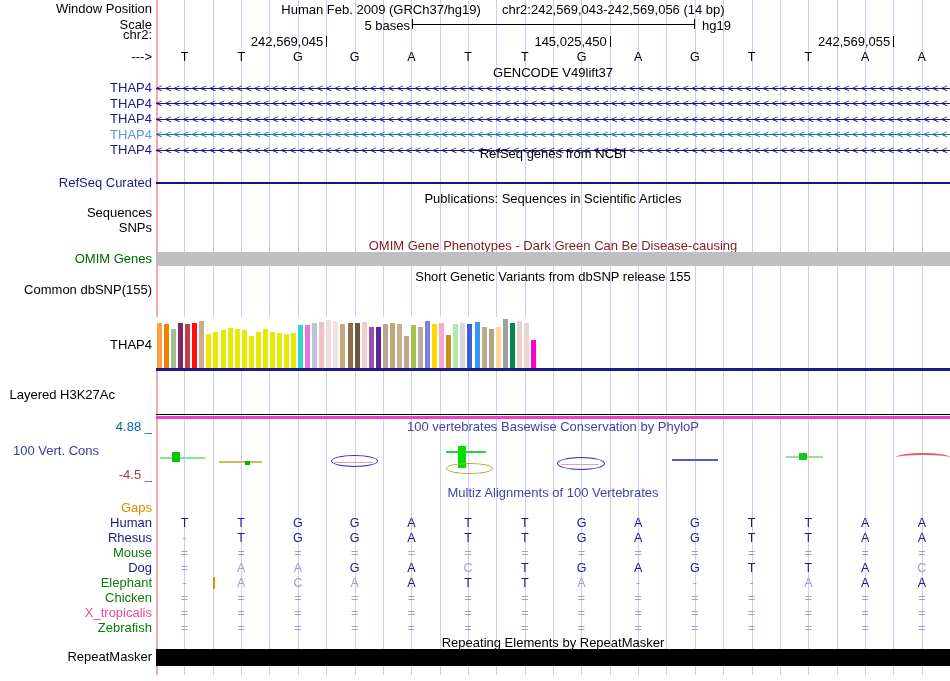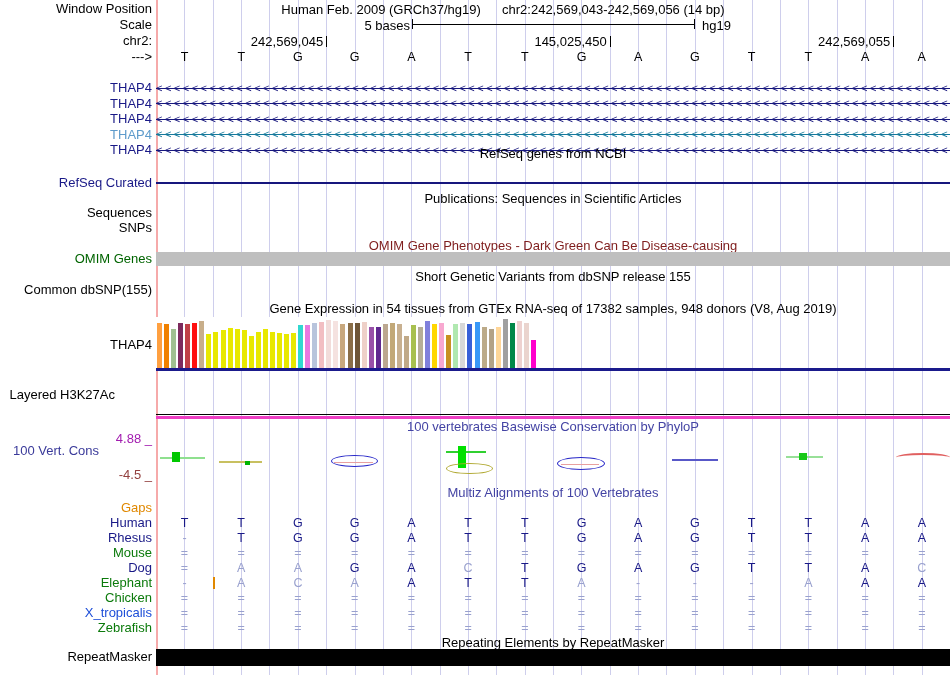--- a/index.html
+++ b/index.html
@@ -71,21 +71,21 @@
     <span>chr2:242,569,043-242,569,056 (14 bp)</span>
   </div>
 
   <div class="tlabel" style="top:18px">Scale</div>
   <div class="abs" style="top:18px;right:540px;text-align:right;white-space:nowrap">5 bases</div>
   <div class="ruler-line" style="top:24px;left:412px;width:283px"></div>
   <div class="ruler-tick" style="top:19px;left:412px;height:10px"></div>
   <div class="ruler-tick" style="top:19px;left:694px;height:10px"></div>
   <div class="abs" style="top:18px;left:702px;white-space:nowrap">hg19</div>
 
-  <div class="tlabel" style="top:34px">chr2:</div>
+  <div class="tlabel" style="top:28px">chr2:</div>
   <div id="coord-layer">
       <div class="coordnum" style="top: 35px; left: 235.143px;">242,569,045</div>
       <div class="coordtick" style="top: 36px; left: 326.1px;"></div>
       <div class="coordnum" style="top: 35px; left: 518.714px;">145,025,450</div>
       <div class="coordtick" style="top: 36px; left: 609.7px;"></div>
       <div class="coordnum" style="top: 35px; left: 802.286px;">242,569,055</div>
       <div class="coordtick" style="top: 36px; left: 893.3px;"></div>
     </div>
 
   <div class="tlabel" style="top:50px">---&gt;</div>
@@ -99,20 +99,21 @@
       <div class="seqbase" style="top: 50px; left: 496.286px;">T</div>
       <div class="seqbase" style="top: 50px; left: 553px;">G</div>
       <div class="seqbase" style="top: 50px; left: 609.714px;">A</div>
       <div class="seqbase" style="top: 50px; left: 666.429px;">G</div>
       <div class="seqbase" style="top: 50px; left: 723.143px;">T</div>
       <div class="seqbase" style="top: 50px; left: 779.857px;">T</div>
       <div class="seqbase" style="top: 50px; left: 836.571px;">A</div>
       <div class="seqbase" style="top: 50px; left: 893.286px;">A</div>
     </div>
 
+  <div class="ctitle" style="top:66px">GENCODE V49lift37</div>
   <div id="gene-layer">
       <div class="tlabel" style="top: 81px; color: rgb(25, 25, 135);">THAP4</div>
       <div class="genelinerow" style="top: 81.5px; color: rgb(22, 22, 125);">&lt;&lt;&lt;&lt;&lt;&lt;&lt;&lt;&lt;&lt;&lt;&lt;&lt;&lt;&lt;&lt;&lt;&lt;&lt;&lt;&lt;&lt;&lt;&lt;&lt;&lt;&lt;&lt;&lt;&lt;&lt;&lt;&lt;&lt;&lt;&lt;&lt;&lt;&lt;&lt;&lt;&lt;&lt;&lt;&lt;&lt;&lt;&lt;&lt;&lt;&lt;&lt;&lt;&lt;&lt;&lt;&lt;&lt;&lt;&lt;&lt;&lt;&lt;&lt;&lt;&lt;&lt;&lt;&lt;&lt;&lt;&lt;&lt;&lt;&lt;&lt;&lt;&lt;&lt;&lt;&lt;&lt;&lt;&lt;&lt;&lt;&lt;&lt;&lt;&lt;&lt;&lt;&lt;&lt;&lt;&lt;&lt;&lt;&lt;&lt;&lt;&lt;&lt;&lt;&lt;&lt;&lt;&lt;&lt;&lt;&lt;&lt;&lt;&lt;&lt;&lt;&lt;&lt;&lt;&lt;&lt;&lt;&lt;&lt;&lt;&lt;&lt;&lt;&lt;&lt;</div>
       <div class="tlabel" style="top: 96.5px; color: rgb(25, 25, 135);">THAP4</div>
       <div class="genelinerow" style="top: 97px; color: rgb(22, 22, 125);">&lt;&lt;&lt;&lt;&lt;&lt;&lt;&lt;&lt;&lt;&lt;&lt;&lt;&lt;&lt;&lt;&lt;&lt;&lt;&lt;&lt;&lt;&lt;&lt;&lt;&lt;&lt;&lt;&lt;&lt;&lt;&lt;&lt;&lt;&lt;&lt;&lt;&lt;&lt;&lt;&lt;&lt;&lt;&lt;&lt;&lt;&lt;&lt;&lt;&lt;&lt;&lt;&lt;&lt;&lt;&lt;&lt;&lt;&lt;&lt;&lt;&lt;&lt;&lt;&lt;&lt;&lt;&lt;&lt;&lt;&lt;&lt;&lt;&lt;&lt;&lt;&lt;&lt;&lt;&lt;&lt;&lt;&lt;&lt;&lt;&lt;&lt;&lt;&lt;&lt;&lt;&lt;&lt;&lt;&lt;&lt;&lt;&lt;&lt;&lt;&lt;&lt;&lt;&lt;&lt;&lt;&lt;&lt;&lt;&lt;&lt;&lt;&lt;&lt;&lt;&lt;&lt;&lt;&lt;&lt;&lt;&lt;&lt;&lt;&lt;&lt;&lt;&lt;&lt;&lt;</div>
       <div class="tlabel" style="top: 112px; color: rgb(25, 25, 135);">THAP4</div>
       <div class="genelinerow" style="top: 112.5px; color: rgb(22, 22, 125);">&lt;&lt;&lt;&lt;&lt;&lt;&lt;&lt;&lt;&lt;&lt;&lt;&lt;&lt;&lt;&lt;&lt;&lt;&lt;&lt;&lt;&lt;&lt;&lt;&lt;&lt;&lt;&lt;&lt;&lt;&lt;&lt;&lt;&lt;&lt;&lt;&lt;&lt;&lt;&lt;&lt;&lt;&lt;&lt;&lt;&lt;&lt;&lt;&lt;&lt;&lt;&lt;&lt;&lt;&lt;&lt;&lt;&lt;&lt;&lt;&lt;&lt;&lt;&lt;&lt;&lt;&lt;&lt;&lt;&lt;&lt;&lt;&lt;&lt;&lt;&lt;&lt;&lt;&lt;&lt;&lt;&lt;&lt;&lt;&lt;&lt;&lt;&lt;&lt;&lt;&lt;&lt;&lt;&lt;&lt;&lt;&lt;&lt;&lt;&lt;&lt;&lt;&lt;&lt;&lt;&lt;&lt;&lt;&lt;&lt;&lt;&lt;&lt;&lt;&lt;&lt;&lt;&lt;&lt;&lt;&lt;&lt;&lt;&lt;&lt;&lt;&lt;&lt;&lt;&lt;</div>
       <div class="tlabel" style="top: 127.5px; color: rgb(94, 155, 203);">THAP4</div>
       <div class="genelinerow" style="top: 128px; color: rgb(21, 121, 155);">&lt;&lt;&lt;&lt;&lt;&lt;&lt;&lt;&lt;&lt;&lt;&lt;&lt;&lt;&lt;&lt;&lt;&lt;&lt;&lt;&lt;&lt;&lt;&lt;&lt;&lt;&lt;&lt;&lt;&lt;&lt;&lt;&lt;&lt;&lt;&lt;&lt;&lt;&lt;&lt;&lt;&lt;&lt;&lt;&lt;&lt;&lt;&lt;&lt;&lt;&lt;&lt;&lt;&lt;&lt;&lt;&lt;&lt;&lt;&lt;&lt;&lt;&lt;&lt;&lt;&lt;&lt;&lt;&lt;&lt;&lt;&lt;&lt;&lt;&lt;&lt;&lt;&lt;&lt;&lt;&lt;&lt;&lt;&lt;&lt;&lt;&lt;&lt;&lt;&lt;&lt;&lt;&lt;&lt;&lt;&lt;&lt;&lt;&lt;&lt;&lt;&lt;&lt;&lt;&lt;&lt;&lt;&lt;&lt;&lt;&lt;&lt;&lt;&lt;&lt;&lt;&lt;&lt;&lt;&lt;&lt;&lt;&lt;&lt;&lt;&lt;&lt;&lt;&lt;&lt;</div>
       <div class="tlabel" style="top: 143px; color: rgb(25, 25, 135);">THAP4</div>
@@ -127,21 +128,20 @@
   <div class="tlabel" style="top:206px">Sequences</div>
   <div class="tlabel" style="top:221px">SNPs</div>
 
   <div class="ctitle" style="top:239px;color:#7f1d1d">OMIM Gene Phenotypes - Dark Green Can Be Disease-causing</div>
   <div class="tlabel" style="top:252px;color:#006400">OMIM Genes</div>
   <div class="hbar" style="top:252px;left:156px;right:0;height:14px;background:#BFBFBF"></div>
 
   <div class="ctitle" style="top:270px">Short Genetic Variants from dbSNP release 155</div>
   <div class="tlabel" style="top:283px">Common dbSNP(155)</div>
 
-  <div class="ctitle" style="top:302px">Gene Expression in 54 tissues from GTEx RNA-seq of 17382 samples, 948 donors (V8, Aug 2019)</div>
   <div class="tlabel" style="top:338px">THAP4</div>
   <div class="abs" style="top:317px;left:156px;width:381px;height:52px;background:#fff"></div>
   <div id="gtex-layer">
       <div class="gtexbar" style="left: 157px; top: 323px; width: 5px; height: 45px; background: rgb(255, 160, 64);"></div>
       <div class="gtexbar" style="left: 164.1px; top: 324px; width: 5px; height: 44px; background: rgb(240, 128, 0);"></div>
       <div class="gtexbar" style="left: 171.1px; top: 329px; width: 5px; height: 39px; background: rgb(160, 192, 144);"></div>
       <div class="gtexbar" style="left: 178.2px; top: 323px; width: 5px; height: 45px; background: rgb(125, 43, 94);"></div>
       <div class="gtexbar" style="left: 185.2px; top: 324px; width: 5px; height: 44px; background: rgb(192, 64, 72);"></div>
       <div class="gtexbar" style="left: 192.3px; top: 323px; width: 5px; height: 45px; background: rgb(255, 16, 16);"></div>
       <div class="gtexbar" style="left: 199.3px; top: 321px; width: 5px; height: 47px; background: rgb(200, 174, 138);"></div>
@@ -193,21 +193,21 @@
       <div class="gtexbar" style="left: 523.9px; top: 323px; width: 5px; height: 45px; background: rgb(234, 212, 206);"></div>
       <div class="gtexbar" style="left: 530.9px; top: 340px; width: 5px; height: 28px; background: rgb(255, 0, 204);"></div>
     </div>
   <div class="hbar" style="top:368px;left:156px;right:0;height:3px;background:#1A1A8C"></div>
 
   <div class="tlabel" style="top:388px;right:835px">Layered H3K27Ac</div>
   <div class="hbar" style="top:414px;left:156px;right:0;height:1px;background:#000"></div>
   <div class="hbar" style="top:416px;left:156px;right:0;height:3px;background:#EE3FC4"></div>
 
   <div class="ctitle" style="top:420px;color:#4444A4">100 vertebrates Basewise Conservation by PhyloP</div>
-  <div class="tlabel" style="top:432px;color:#a21caf">4.88 _</div>
+  <div class="tlabel" style="top:420px;color:#0369a1">4.88 _</div>
   <div class="tlabel" style="top:444px;right:851px;color:#3A3A9A">100 Vert. Cons</div>
   <div class="tlabel" style="top:468px;color:#93403F">-4.5 _</div>
   <div id="phylop-layer">
       <div class="abs" style="left: 160px; top: 457px; width: 45px; height: 2px; background: rgb(143, 224, 143);"></div>
       <div class="abs" style="left: 172px; top: 452px; width: 8px; height: 10px; background: rgb(0, 200, 0);"></div>
       <div class="abs" style="left: 219px; top: 461px; width: 43px; height: 2px; background: rgb(200, 192, 96);"></div>
       <div class="abs" style="left: 245px; top: 461px; width: 5px; height: 4px; background: rgb(0, 180, 0);"></div>
       <div class="mark-ellipse" style="left: 331px; top: 455px; width: 45px; height: 10px; border: 1.5px solid rgb(40, 40, 200);"></div>
       <div class="abs" style="left: 334px; top: 462px; width: 39px; height: 1px; background: rgb(232, 160, 160);"></div>
       <div class="abs" style="left: 446px; top: 451px; width: 40px; height: 2px; background: rgb(48, 208, 48);"></div>
@@ -321,21 +321,21 @@
         <div class="alncell" style="left: 283.6px; color: rgb(153, 161, 206);">=</div>
         <div class="alncell" style="left: 340.3px; color: rgb(153, 161, 206);">=</div>
         <div class="alncell" style="left: 397px; color: rgb(153, 161, 206);">=</div>
         <div class="alncell" style="left: 453.7px; color: rgb(153, 161, 206);">=</div>
         <div class="alncell" style="left: 510.4px; color: rgb(153, 161, 206);">=</div>
         <div class="alncell" style="left: 567.1px; color: rgb(153, 161, 206);">=</div>
         <div class="alncell" style="left: 623.9px; color: rgb(153, 161, 206);">=</div>
         <div class="alncell" style="left: 680.6px; color: rgb(153, 161, 206);">=</div>
         <div class="alncell" style="left: 737.3px; color: rgb(153, 161, 206);">=</div>
       </div>
-      <div class="tlabel" style="top: 606px; color: #1d4ed8;">X_tropicalis</div>
+      <div class="tlabel" style="top: 606px; color: #ec4899;">X_tropicalis</div>
       <div class="alnrow" style="top: 606px;">
         <div class="alncell" style="left: 0px; color: rgb(153, 161, 206);">=</div>
         <div class="alncell" style="left: 56.7px; color: rgb(153, 161, 206);">=</div>
         <div class="alncell" style="left: 113.4px; color: rgb(153, 161, 206);">=</div>
         <div class="alncell" style="left: 170.1px; color: rgb(153, 161, 206);">=</div>
         <div class="alncell" style="left: 226.9px; color: rgb(153, 161, 206);">=</div>
         <div class="alncell" style="left: 283.6px; color: rgb(153, 161, 206);">=</div>
         <div class="alncell" style="left: 340.3px; color: rgb(153, 161, 206);">=</div>
         <div class="alncell" style="left: 397px; color: rgb(153, 161, 206);">=</div>
         <div class="alncell" style="left: 453.7px; color: rgb(153, 161, 206);">=</div>

